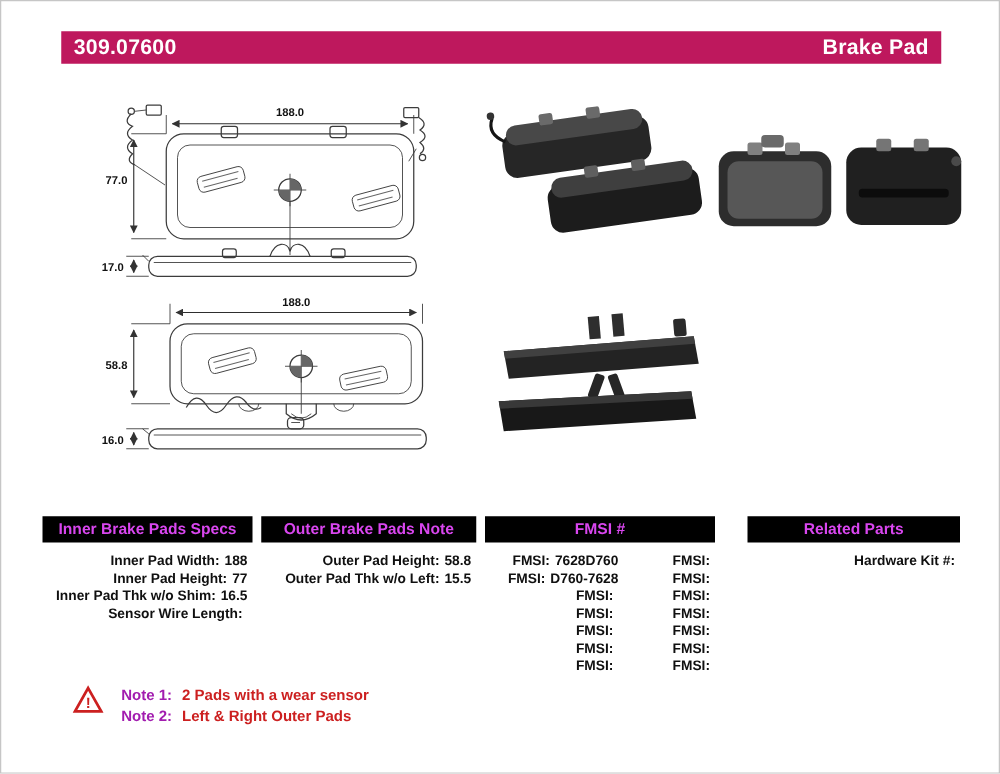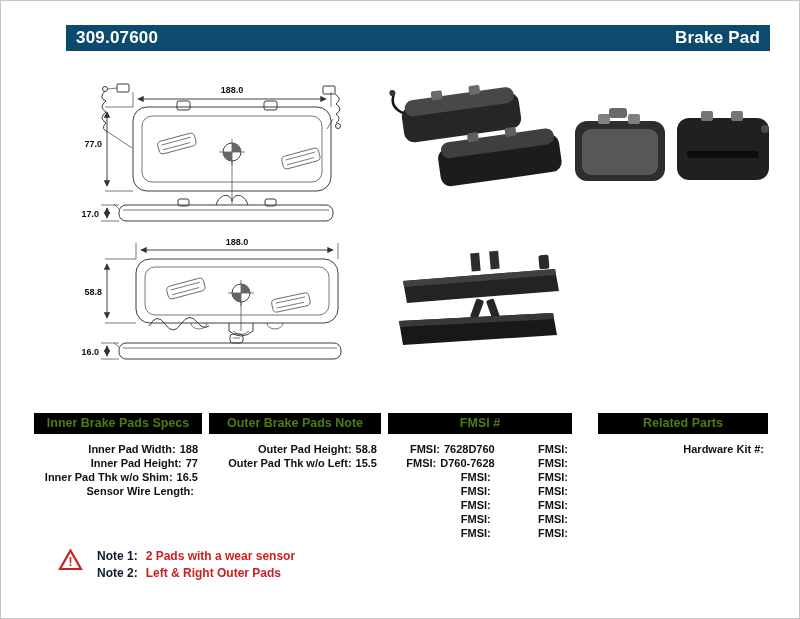--- a/index.html
+++ b/index.html
@@ -3,53 +3,53 @@
 <meta charset="utf-8">
 <style>
   html,body { margin:0; padding:0; background:#fff; }
   .page {
     position:relative; width:800px; height:619px; background:#ffffff;
     border:1px solid #c6c6c6; box-sizing:border-box; overflow:hidden;
     font-family:"Liberation Sans", sans-serif; color:#111;
   }
   .header-bar {
     position:absolute; left:48px; top:24px; width:704px; height:26px;
-    background:#0c4a6e; color:#fff; display:flex; justify-content:space-between;
+    background:#be185d; color:#fff; display:flex; justify-content:space-between;
     align-items:center; padding:0 10px; box-sizing:border-box;
-    font-weight:bold; font-size:17px; letter-spacing:0.2px;margin-left:17px;
+    font-weight:bold; font-size:17px; letter-spacing:0.2px;
   }
   svg.draw { position:absolute; left:0; top:68px; }
   .tl  { stroke:#3c3c3c; stroke-width:1; fill:none; }
   .tl2 { stroke:#3c3c3c; stroke-width:0.7; fill:none; }
   .dl  { stroke:#2e2e2e; stroke-width:0.9; fill:none; }
   .dim { font-family:"Liberation Sans",sans-serif; font-size:9px; font-weight:bold; fill:#111; }
   .stamp-line { stroke:#666; stroke-width:0.8; }
 
   .tables { position:absolute; left:33px; top:412px; width:734px; display:flex; }
   .c1 { width:168px; margin-right:7px; }
   .c2 { width:172px; margin-right:7px; }
   .c3 { width:184px; margin-right:26px; }
   .c4 { width:170px; }
   .thead {
-    background:#000; color:#4d7c0f; text-align:center;
+    background:#000; color:#d946ef; text-align:center;
     font-size:12.5px; font-weight:bold; padding:3px 0 4px;
   }
   .trows { margin-top:8px; font-size:11px; font-weight:bold; color:#101010; }
   .trow { height:14px; line-height:14px; white-space:nowrap; }
   .c1 .trow, .c2 .trow { text-align:right; padding-right:4px; }
   .c4 .trow { text-align:right; padding-left:6px; }
   .fmsi-row { display:flex; height:14px; line-height:14px; }
   .fmsi-cell { width:58%; white-space:nowrap;text-align:right; }
   .fmsi-cell.r { width:42%; }
   .lblsp { margin-right:4px; }
 
   .notes { position:absolute; left:57px; top:547px; display:flex; align-items:flex-start; }
   .note-lines { margin-left:14px; font-size:12px; font-weight:bold; }
   .note-line { height:17px; line-height:17px; white-space:nowrap; }
-  .note-label { color:#0f172a; margin-right:8px; }
+  .note-label { color:#a21caf; margin-right:8px; }
   .note-text { color:#cc2020; }
 </style>
 </head>
 <body>
 
 <div class="page">
 
   <div class="header-bar">
     <span>309.07600</span>
     <span>Brake Pad</span>

